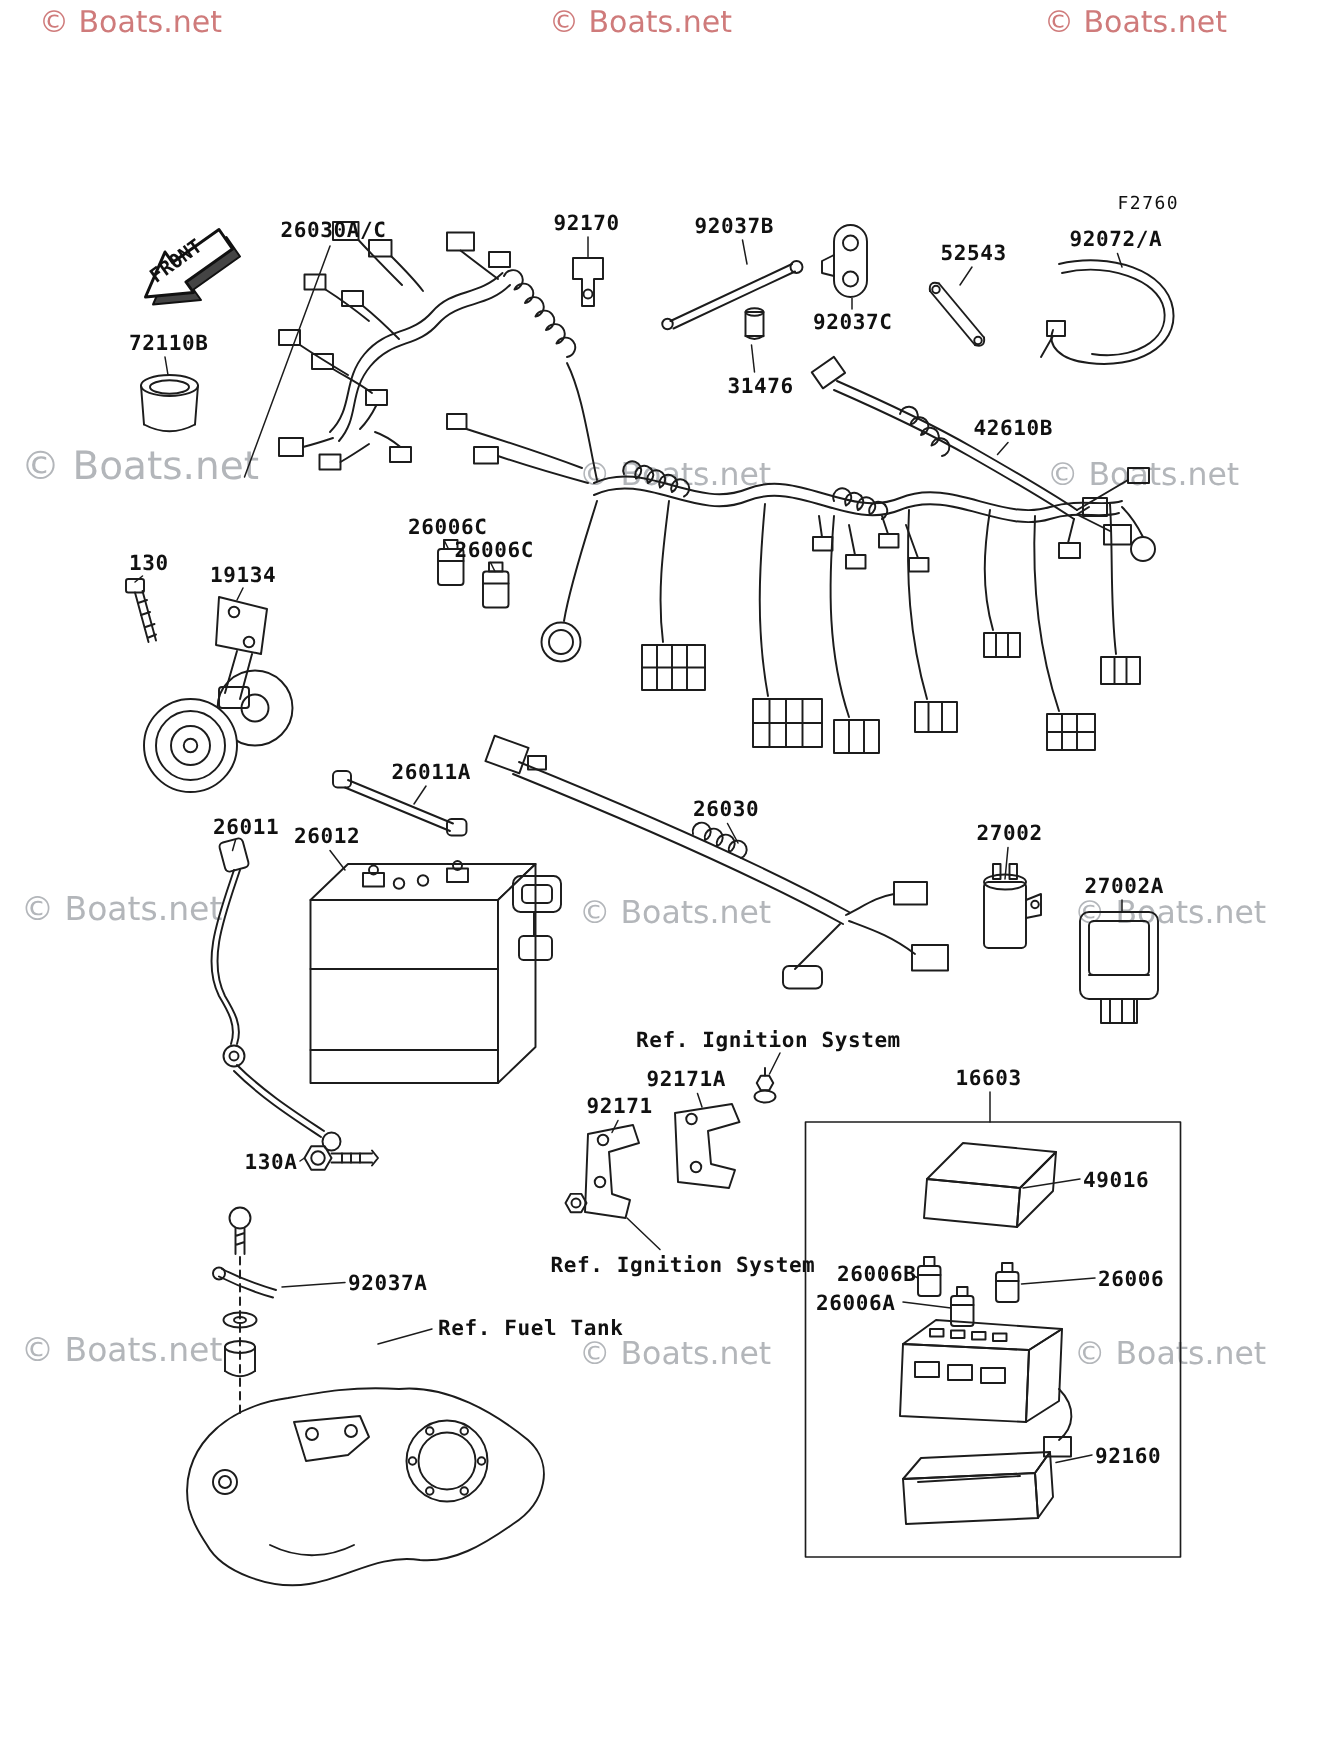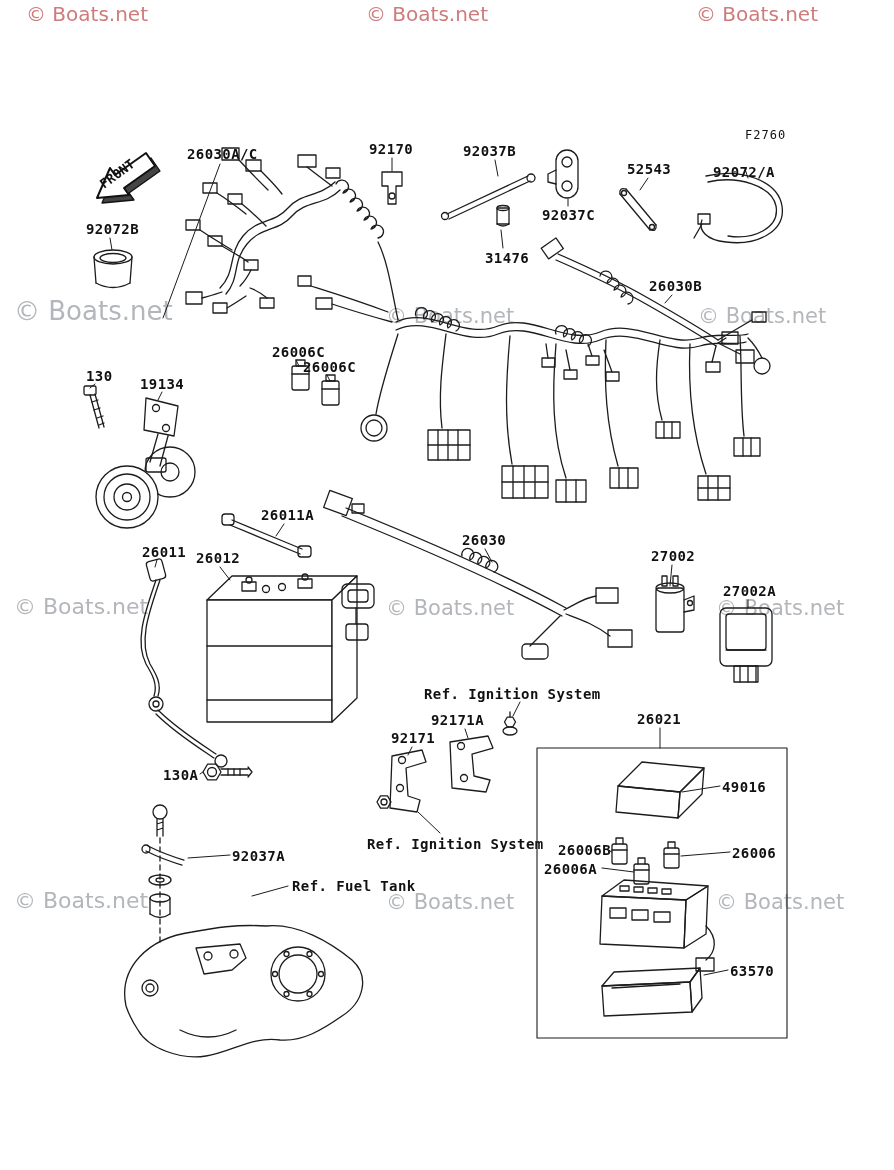--- a/index.html
+++ b/index.html
@@ -412,42 +412,42 @@
       </g>
     </g>
   </svg>
 
   <div class="lbl sm" style="left:745px;top:128px">F2760</div>
 
   <div class="lbl" style="left:187px;top:146px">26030A/C</div>
   <div class="lbl" style="left:369px;top:141px">92170</div>
   <div class="lbl" style="left:463px;top:143px">92037B</div>
   <div class="lbl" style="left:627px;top:161px">52543</div>
-  <div class="lbl" style="left:713px;top:164px">92072/A</div>
+  <div class="lbl" style="left:713px;top:152px">92072/A</div>
   <div class="lbl" style="left:542px;top:207px">92037C</div>
-  <div class="lbl" style="left:86px;top:221px">92072B</div>
+  <div class="lbl" style="left:86px;top:221px">72110B</div>
   <div class="lbl" style="left:485px;top:250px">31476</div>
-  <div class="lbl" style="left:649px;top:278px">26030B</div>
+  <div class="lbl" style="left:649px;top:278px">42610B</div>
   <div class="lbl" style="left:272px;top:344px">26006C</div>
   <div class="lbl" style="left:303px;top:359px">26006C</div>
   <div class="lbl" style="left:86px;top:368px">130</div>
   <div class="lbl" style="left:140px;top:376px">19134</div>
   <div class="lbl" style="left:261px;top:507px">26011A</div>
   <div class="lbl" style="left:142px;top:544px">26011</div>
   <div class="lbl" style="left:196px;top:550px">26012</div>
   <div class="lbl" style="left:462px;top:532px">26030</div>
   <div class="lbl" style="left:651px;top:548px">27002</div>
   <div class="lbl" style="left:723px;top:583px">27002A</div>
   <div class="lbl" style="left:424px;top:686px">Ref. Ignition System</div>
   <div class="lbl" style="left:431px;top:712px">92171A</div>
   <div class="lbl" style="left:391px;top:730px">92171</div>
-  <div class="lbl" style="left:637px;top:711px">26021</div>
+  <div class="lbl" style="left:637px;top:711px">16603</div>
   <div class="lbl" style="left:163px;top:767px">130A</div>
   <div class="lbl" style="left:722px;top:779px">49016</div>
   <div class="lbl" style="left:558px;top:842px">26006B</div>
   <div class="lbl" style="left:732px;top:845px">26006</div>
   <div class="lbl" style="left:544px;top:861px">26006A</div>
   <div class="lbl" style="left:232px;top:848px">92037A</div>
   <div class="lbl" style="left:367px;top:836px">Ref. Ignition System</div>
   <div class="lbl" style="left:292px;top:878px">Ref. Fuel Tank</div>
-  <div class="lbl" style="left:730px;top:963px">63570</div>
+  <div class="lbl" style="left:730px;top:963px">92160</div>
 
 </div>
 
 </body></html>

